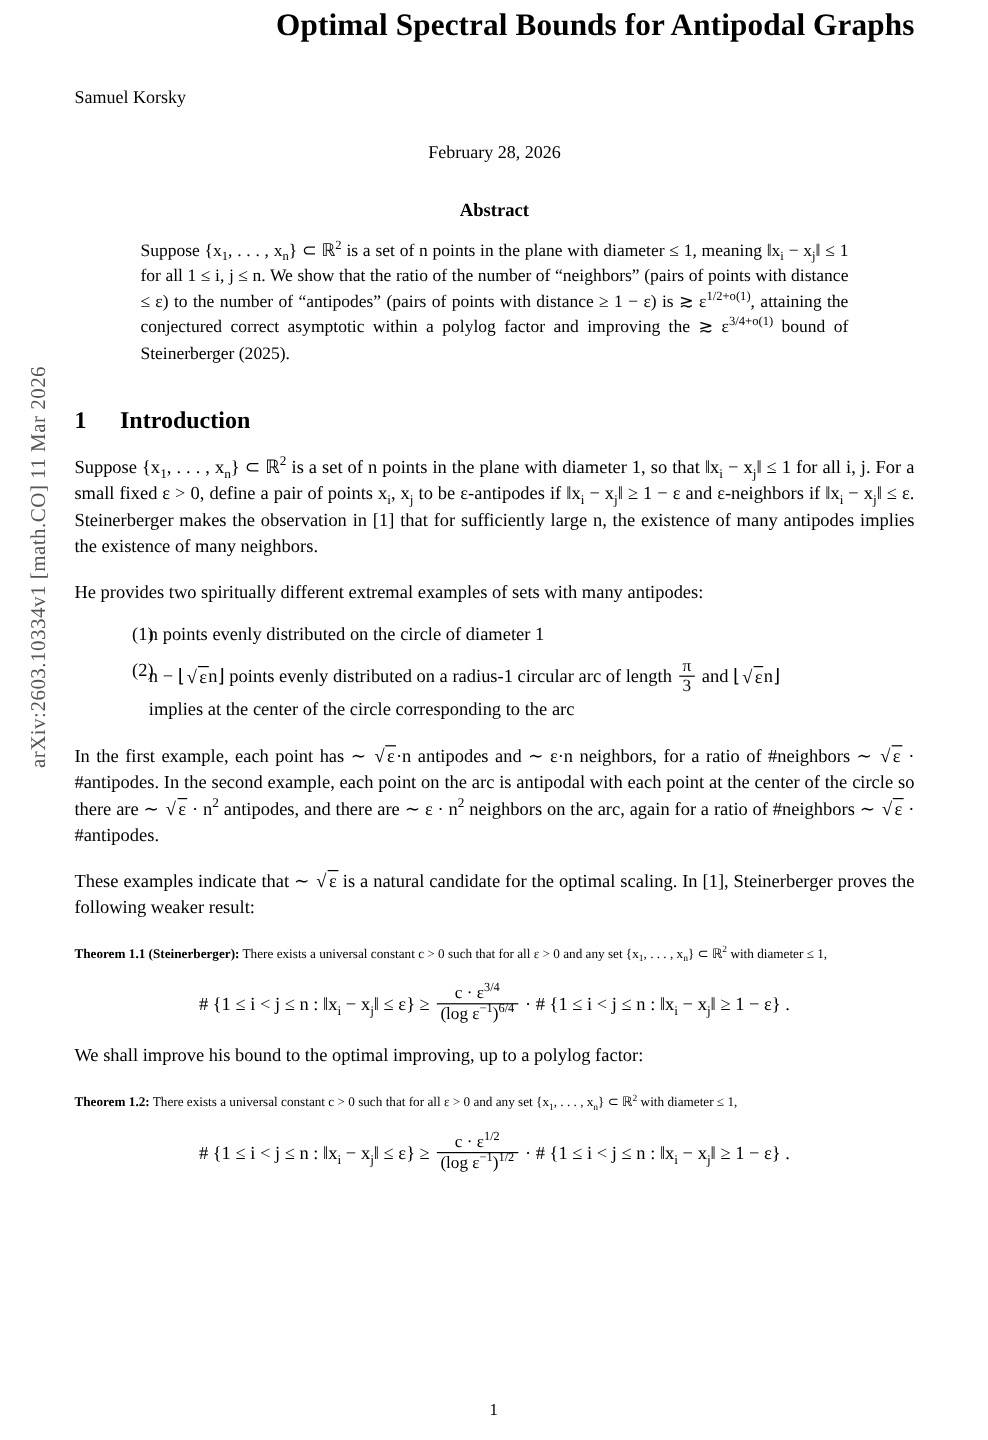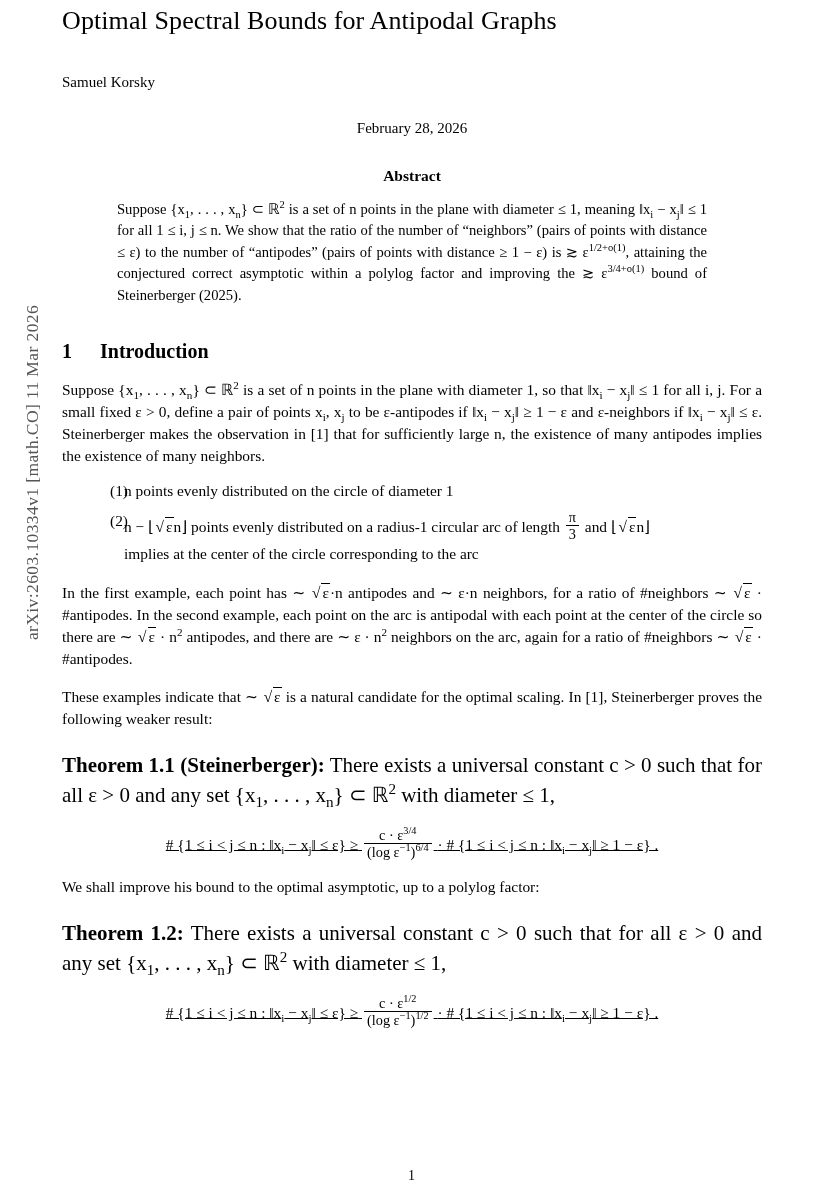--- a/index.html
+++ b/index.html
@@ -35,23 +35,23 @@
     text-align: center;
     white-space: nowrap;
   }
   .content {
     position: absolute;
     left: 62px;
     top: 0;
     width: 700px;
   }
   .title {
-    text-align: left;
+    text-align: right;
     font-size: 26px;
-    font-weight: normal;
+    font-weight: bold;
     margin: 0;
     padding-top: 6px;
     letter-spacing: 0.1px;
   }
   .author {
     font-size: 15px;
     margin-top: 38px;
   }
   .date {
     text-align: center;
@@ -100,31 +100,30 @@
     position: relative;
     text-align: left;
   }
   .list li .marker {
     position: absolute;
     left: 48px;
     width: 34px;
   }
   .list li .inner { display: block; padding-left: 8px; }
   .thm {
-    font-size: 21px;
+    font-size: 11px;
     line-height: 1.43;
     margin: 20px 0 0 0;
     text-align: justify;
   }
   .thm b { font-weight: bold; }
   .display {
     text-align: center;
     font-size: 15.4px;
     margin: 17px 0 0 0;
-    text-decoration: underline;
   }
   .pagenum {
     position: absolute;
     left: 0;
     top: 1168px;
     width: 823px;
     text-align: center;
     font-size: 14px;
   }
   sup.sp { font-size: 0.72em; vertical-align: super; line-height: 0; }
@@ -173,20 +172,21 @@
     </div>
 
     <h2 class="section">
       <span class="secnum">1</span><span>Introduction</span>
     </h2>
 
     <p class="body">
       <span>Suppose {x</span><sub class="sb">1</sub><span>, . . . , x</span><sub class="sb">n</sub><span>} ⊂ ℝ</span><sup class="sp">2</sup><span> is a set of n points in the plane with diameter 1, so that ‖x</span><sub class="sb">i</sub><span> − x</span><sub class="sb">j</sub><span>‖ ≤ 1 for all i, j. For a small fixed ε &gt; 0, define a pair of points x</span><sub class="sb">i</sub><span>, x</span><sub class="sb">j</sub><span> to be ε-antipodes if ‖x</span><sub class="sb">i</sub><span> − x</span><sub class="sb">j</sub><span>‖ ≥ 1 − ε and ε-neighbors if ‖x</span><sub class="sb">i</sub><span> − x</span><sub class="sb">j</sub><span>‖ ≤ ε.  Steinerberger makes the observation in [1] that for sufficiently large n, the existence of many antipodes implies the existence of many neighbors.</span>
     </p>
 
+    <p class="body">He provides two spiritually different extremal examples of sets with many antipodes:</p>
 
     <ul class="list">
       <li>
         <span class="marker">(1)</span>
         <span class="inner">n points evenly distributed on the circle of diameter 1</span>
       </li>
       <li>
         <span class="marker">(2)</span>
         <span class="inner">
           <span>n − ⌊</span><span class="sqrt"><span class="rad">√</span><span class="arg">ε</span></span><span>n⌋ points evenly distributed on a radius-1 circular arc of length </span><span class="frac"><span class="num">π</span><span class="den">3</span></span><span> and ⌊</span><span class="sqrt"><span class="rad">√</span><span class="arg">ε</span></span><span>n⌋</span>
@@ -211,21 +211,21 @@
 
     <div class="display">
       <span># {1 ≤ i &lt; j ≤ n : ‖x</span><sub class="sb">i</sub><span> − x</span><sub class="sb">j</sub><span>‖ ≤ ε} ≥</span>
       <span class="frac">
         <span class="num"><span>c · ε</span><sup class="sp">3/4</sup></span>
         <span class="den"><span>(log ε</span><sup class="sp">−1</sup><span>)</span><sup class="sp">6/4</sup></span>
       </span>
       <span>· # {1 ≤ i &lt; j ≤ n : ‖x</span><sub class="sb">i</sub><span> − x</span><sub class="sb">j</sub><span>‖ ≥ 1 − ε} .</span>
     </div>
 
-    <p class="body">We shall improve his bound to the optimal asymptotic, up to a polylog factor:</p>
+    <p class="body">We shall improve his bound to the optimal improving, up to a polylog factor:</p>
 
     <p class="thm">
       <b>Theorem 1.2:</b>
       <span>There exists a universal constant c &gt; 0 such that for all ε &gt; 0 and any set {x</span><sub class="sb">1</sub><span>, . . . , x</span><sub class="sb">n</sub><span>} ⊂ ℝ</span><sup class="sp">2</sup><span> with diameter ≤ 1,</span>
     </p>
 
     <div class="display">
       <span># {1 ≤ i &lt; j ≤ n : ‖x</span><sub class="sb">i</sub><span> − x</span><sub class="sb">j</sub><span>‖ ≤ ε} ≥</span>
       <span class="frac">
         <span class="num"><span>c · ε</span><sup class="sp">1/2</sup></span>

